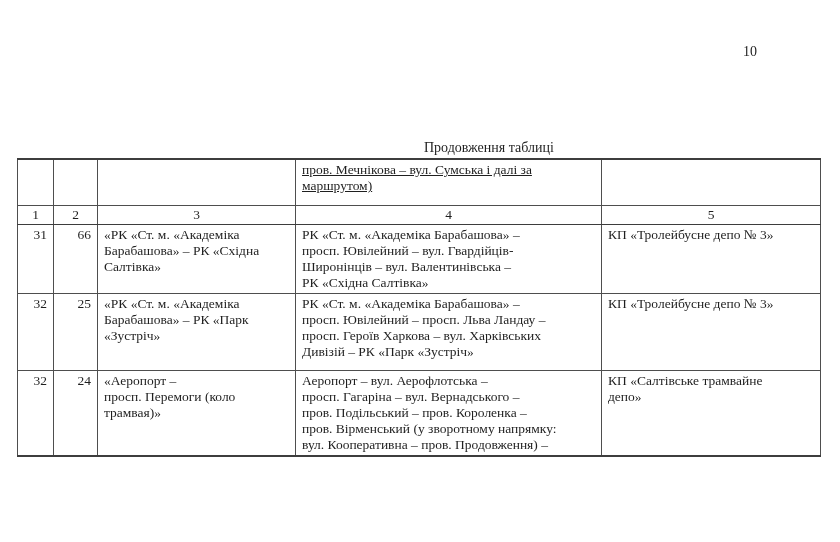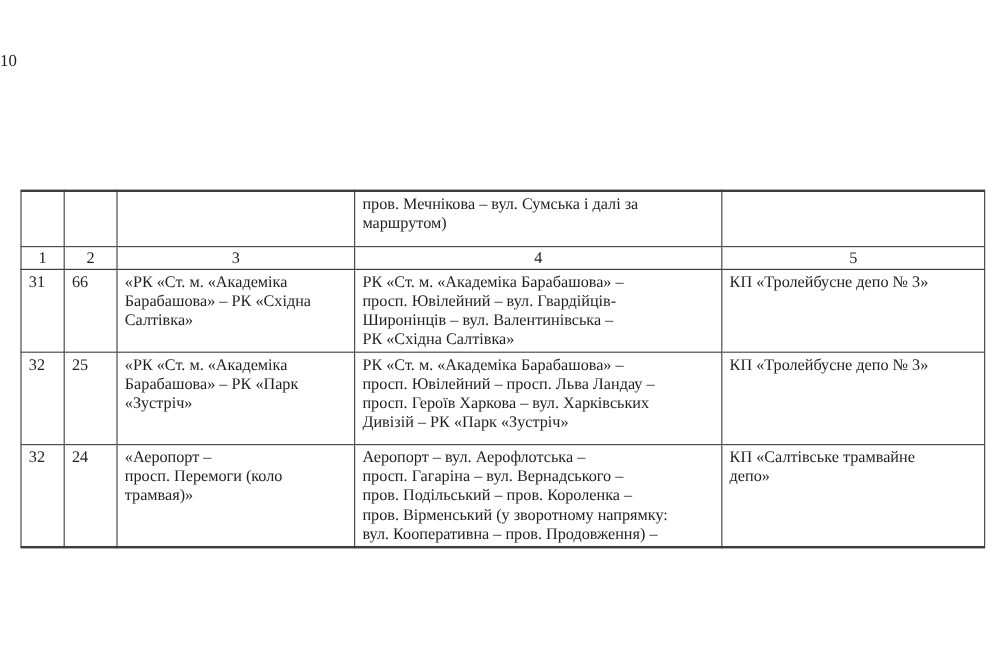--- a/index.html
+++ b/index.html
@@ -8,21 +8,21 @@
     background: #ffffff;
     font-family: "Liberation Serif", "DejaVu Serif", serif;
     color: #1f1f1f;
     position: relative;
     overflow: hidden;
   }
   .page { position: absolute; inset: 0; background: #ffffff; }
 
   .page-number {
     position: absolute; top: 43px; left: 0; width: 757px;
-    text-align: left; font-size: 14px; line-height: 17px;
+    text-align: right; font-size: 14px; line-height: 17px;
   }
   .annex-note {
     position: absolute; top: 84px; left: 472px;
     font-size: 14px; line-height: 17px;
   }
   .table-note {
     position: absolute; top: 139px; left: 424px;
     font-size: 14px; line-height: 17px;
   }
 
@@ -37,35 +37,36 @@
   }
   table.routes td {
     border: 1px solid #4e4e4e;
     vertical-align: top;
     font-size: 13.5px;
     line-height: 16px;
     padding: 2px 6px 2px 6px;
     white-space: pre-line;
     overflow: hidden;
   }
-  td.num { text-align: left; padding-left: 2px; padding-right: 2px; }
-  tr.row-cont  { height: 46px; }
+  td.num { text-align: right; padding-left: 2px; padding-right: 2px; }
+  tr.row-cont  { height: 46px; text-decoration: underline; }
   tr.row-head  { height: 19px; }
   tr.row-head td { text-align: center; padding-top: 1px; padding-bottom: 1px; white-space: normal; }
   tr.row-head td { border-bottom: 1px solid #3d3d3d; }
   tr.row-1 { height: 67px; }
   tr.row-2 { height: 77px; }
   tr.row-3 { height: 85px; }
 </style>
 </head>
 <body>
 
 <div class="page">
 
   <div class="page-number">10</div>
+  <div class="table-note">Продовження таблиці</div>
 
   <table class="routes">
     <colgroup>
       <col style="width:36px">
       <col style="width:44px">
       <col style="width:198px">
       <col style="width:306px">
       <col style="width:219px">
     </colgroup>
 

